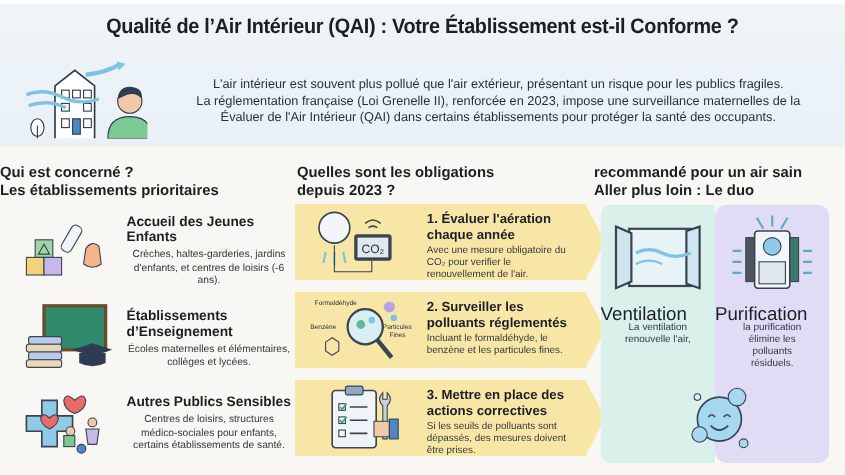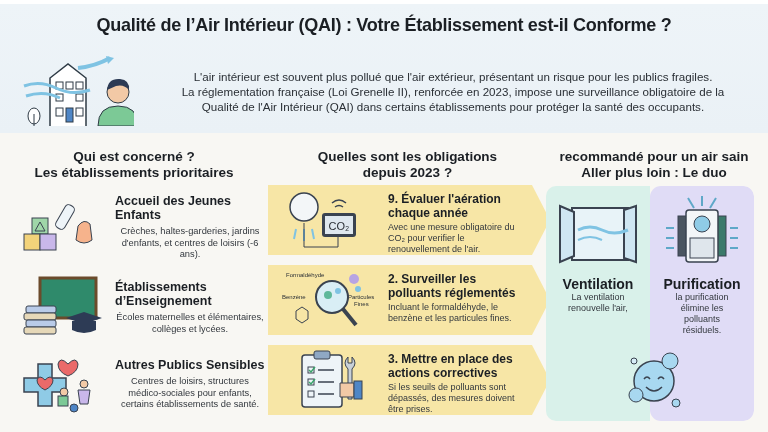--- a/index.html
+++ b/index.html
@@ -21,21 +21,21 @@
     transform: scaleX(0.95);
   }
   .hero-illu { position: absolute; left: 20px; top: 56px; width: 114px; height: 70px; }
   .intro {
     position: absolute; left: 143px; top: 69px; width: 620px;
     font-size: 11.6px; line-height: 15px; color: #2a2f35; text-align: center;
   }
   .intro div { white-space: nowrap; }
 
   .col-title {
-    position: absolute; text-align: center; font-weight: bold; font-size: 13.5px; line-height: 16px; color: #1b1f24;
+    position: absolute; text-align: left; font-weight: bold; font-size: 13.5px; line-height: 16px; color: #1b1f24;
   }
   .col1-title { left: 0; top: 149px; width: 268px; }
   .col2-title { left: 270px; top: 149px; width: 275px; }
   .col3-title { left: 540px; top: 149px; width: 228px; }
 
   .item { position: absolute; left: 0; width: 268px; }
   .item .icon { position: absolute; left: 22px; width: 82px; height: 62px; }
   .item .txt { position: absolute; left: 115px; width: 150px; }
   .item .h { font-weight: bold; font-size: 12.5px; line-height: 14px; color: #1b1f24; }
   .item .d { font-size: 9.3px; line-height: 11.5px; color: #33383e; margin-top: 4px; text-align: center; }
@@ -46,21 +46,21 @@
     clip-path: polygon(0 0, 264px 0, 100% 50%, 264px 100%, 0 100%);
   }
   .step .sicon { position: absolute; left: 14px; top: 4px; width: 100px; height: 62px; }
   .step .stxt { position: absolute; left: 120px; top: 8px; width: 140px; }
   .step .h { font-weight: bold; font-size: 12px; line-height: 13.5px; color: #1b1f24; }
   .step .d { font-size: 9px; line-height: 10.8px; color: #33383e; margin-top: 2px; }
 
   .duo { position: absolute; left: 546px; top: 186px; width: 208px; height: 235px; border-radius: 10px; overflow: hidden; }
   .duo .left { position: absolute; left: 0; top: 0; width: 104px; height: 100%; background: #d9f1ea; }
   .duo .right { position: absolute; left: 104px; top: 0; width: 104px; height: 100%; background: #e0dcf6; border-radius: 11px; }
-  .duo .h { position: absolute; top: 90px; width: 104px; text-align: center; font-weight: bold; font-size: 14px; color: #1b1f24; }
+  .duo .h { position: absolute; top: 90px; width: 104px; font-weight: normal; font-size: 17px; color: #1b1f24; }
   .duo .d { position: absolute; top: 106px; width: 104px; text-align: center; font-size: 9px; line-height: 11px; color: #33383e; padding: 0 22px; }
 </style>
 </head>
 <body>
 
 <div class="top-band"></div>
 <div class="title">Qualité de l’Air Intérieur (QAI) : Votre Établissement est-il Conforme ?</div>
 
 <svg class="hero-illu" viewBox="0 0 114 70">
   <path d="M30 70 V22 L48 8 L66 22 V70" fill="#fff" stroke="#2f3b46" stroke-width="1.5"></path>
@@ -78,22 +78,22 @@
   <path d="M6 40 Q24 34 40 42" fill="none" stroke="#7fc3e3" stroke-width="3"></path>
   <path d="M58 12 Q76 10 90 2" fill="none" stroke="#7fc3e3" stroke-width="4"></path>
   <path d="M86 0 L94 2 L88 8 Z" fill="#7fc3e3"></path>
   <path d="M78 70 Q78 50 98 50 Q118 50 118 70 Z" fill="#7cc996" stroke="#2f3b46"></path>
   <circle cx="98" cy="36" r="11" fill="#f2c9a6" stroke="#2f3b46"></circle>
   <path d="M87 34 Q88 22 100 23 Q110 24 109 34 Q104 28 96 30 Z" fill="#2d3b55"></path>
 </svg>
 
 <div class="intro">
   <div>L'air intérieur est souvent plus pollué que l'air extérieur, présentant un risque pour les publics fragiles.</div>
-  <div>La réglementation française (Loi Grenelle II), renforcée en 2023, impose une surveillance obligatoire de la</div>
-  <div>Qualité de l'Air Intérieur (QAI) dans certains établissements pour protéger la santé des occupants.</div>
+  <div>La réglementation française (Loi Grenelle II), renforcée en 2023, impose une surveillance maternelles de la</div>
+  <div>Évaluer de l'Air Intérieur (QAI) dans certains établissements pour protéger la santé des occupants.</div>
 </div>
 
 <div class="col-title col1-title">
   <div>Qui est concerné ?</div>
   <div>Les établissements prioritaires</div>
 </div>
 
 <div class="item" style="top:190px">
   <svg class="icon" style="top:8px" viewBox="0 0 82 62">
     <rect x="10" y="20" width="16" height="16" fill="#9fd6a8" stroke="#3a4350"></rect>
@@ -151,21 +151,21 @@
   <svg class="sicon" viewBox="0 0 100 62">
     <circle cx="22" cy="18" r="14" fill="#f3f6f8" stroke="#3a4350" stroke-width="1.5"></circle>
     <path d="M14 40 L12 50 M22 40 L22 52 M30 40 L32 50" stroke="#7fc3e3" stroke-width="2"></path>
     <rect x="40" y="24" width="34" height="24" rx="3" fill="#3a4350"></rect>
     <rect x="43" y="27" width="28" height="18" fill="#dfe8ef"></rect>
     <text x="57" y="41" font-size="11" text-anchor="middle" fill="#2a2f35" font-family="Liberation Sans, sans-serif">CO₂</text>
     <path d="M50 14 q7 -6 14 0 M53 18 q4 -3 8 0" fill="none" stroke="#3a4350" stroke-width="1.5"></path>
     <path d="M22 34 V58 H56 V48" fill="none" stroke="#3a4350"></path>
   </svg>
   <div class="stxt">
-    <div class="h">9. Évaluer l'aération chaque année</div>
+    <div class="h">1. Évaluer l'aération chaque année</div>
     <div class="d">Avec une mesure obligatoire du CO₂ pour verifier le renouvellement de l'air.</div>
   </div>
 </div>
 
 <div class="step" style="top:265px">
   <svg class="sicon" viewBox="0 0 100 62">
     <text x="4" y="8" font-size="6" fill="#2a2f35" font-family="Liberation Sans, sans-serif">Formaldéhyde</text>
     <text x="0" y="30" font-size="6" fill="#2a2f35" font-family="Liberation Sans, sans-serif">Benzène</text>
     <text x="66" y="30" font-size="6" fill="#2a2f35" font-family="Liberation Sans, sans-serif">Particules</text>
     <text x="72" y="37" font-size="6" fill="#2a2f35" font-family="Liberation Sans, sans-serif">Fines</text>

